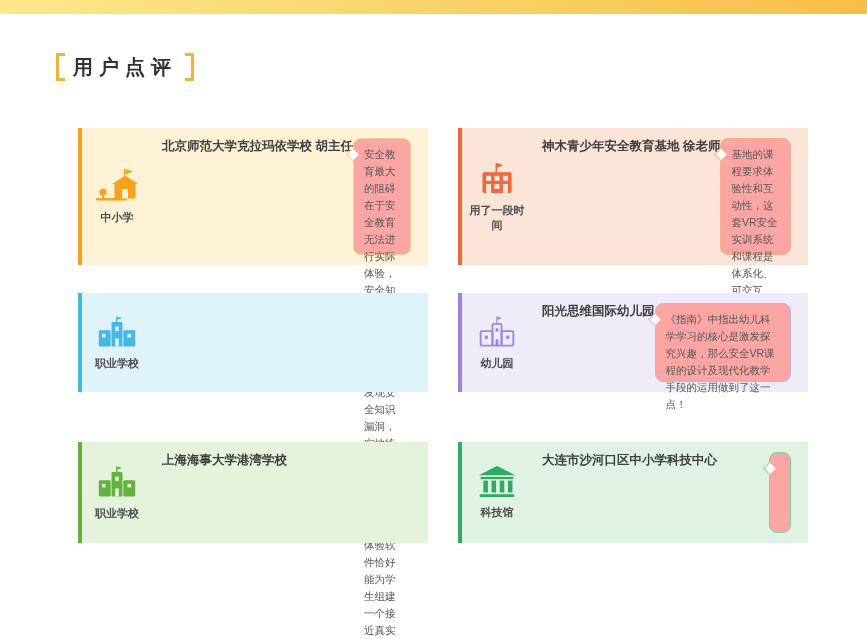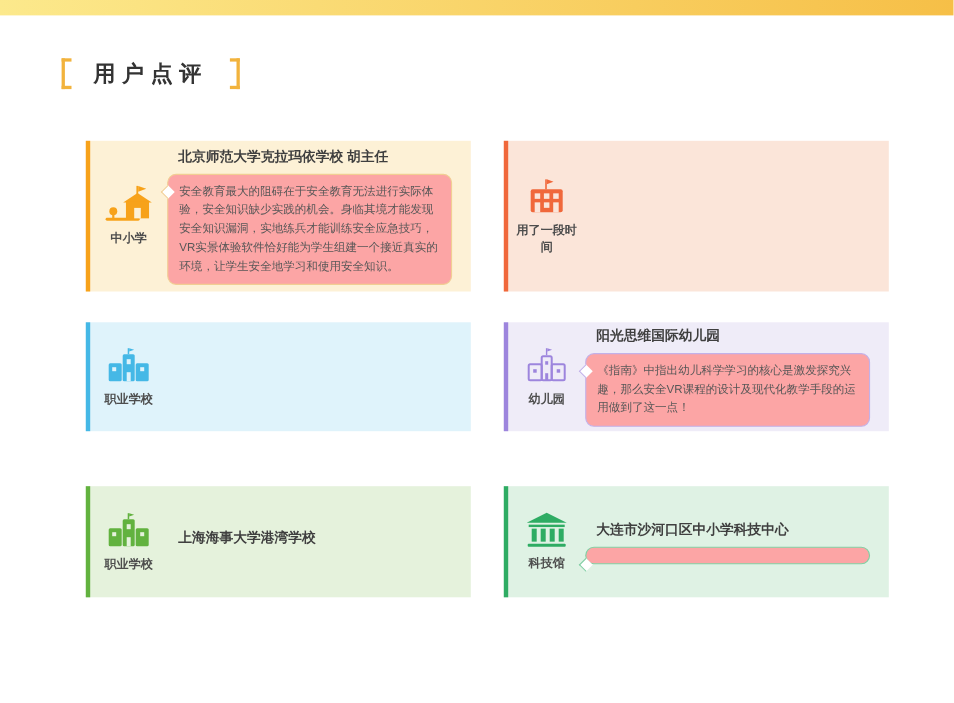--- a/index.html
+++ b/index.html
@@ -1,40 +1,40 @@
 <!DOCTYPE html>
 <html style="--topbar-gradient-start: #FCE98C; --topbar-gradient-end: #F6BF47; --bracket-color: #F2B33D; --title-color: #333333; --label-color: #4D4D4D; --name-color: #3F3F3F; --quote-color: #575757;"><head>
 <meta charset="utf-8">
 <style>
   *{margin:0;padding:0;box-sizing:border-box}
   html,body{width:867px;height:639px;background:#ffffff;overflow:hidden;
     font-family:"Liberation Sans","DejaVu Sans",sans-serif;position:relative}
   .topbar{position:absolute;top:0;left:0;width:867px;height:14px;
     background:linear-gradient(90deg,var(--topbar-gradient-start,#FCE98C),var(--topbar-gradient-end,#F6BF47))}
-  .page-title{position:absolute;left:56px;top:53px;display:flex;align-items:center;gap:20px}
+  .page-title{position:absolute;left:56px;top:53px;display:flex;align-items:center;gap:8px}
   .page-title .txt{font-size:20px;font-weight:bold;color:var(--title-color,#333);letter-spacing:6px}
   .bracket{width:9px;height:28px;border:3px solid var(--bracket-color,#F2B33D)}
   .bracket.l{border-right:none}
   .bracket.r{border-left:none}
 
   .card{position:absolute;width:350px;display:flex;
     border-left:4px solid var(--accent);background:var(--bg)}
   .c0{left:78px;top:128px;height:137px}
   .c1{left:458px;top:128px;height:137px}
   .c2{left:78px;top:293px;height:99px}
   .c3{left:458px;top:293px;height:99px}
   .c4{left:78px;top:442px;height:101px}
   .c5{left:458px;top:442px;height:101px}
 
   .icon-col{flex:0 0 70px;display:flex;flex-direction:column;align-items:center;
     justify-content:center;gap:7px;padding:0 3px}
   .icon-col svg{display:block;color:var(--accent)}
   .cat-label{font-size:11px;font-weight:bold;color:var(--label-color,#4d4d4d);
     text-align:center;line-height:1.3}
-  .content-col{flex:1;display:flex;flex-direction:column;justify-content:center;
+  .content-col{flex:1;display:flex;justify-content:space-between;
     padding:10px 17px 10px 0;min-width:0}
   .reviewer{font-size:12.5px;font-weight:bold;color:var(--name-color,#3f3f3f);
     padding-left:10px;margin-bottom:7px;white-space:nowrap}
   .bubble{position:relative;background:#fca5a5;border:1px solid var(--bb);
     border-radius:8px;padding:7px 10px;font-size:10.5px;
     color:var(--quote-color,#555);line-height:1.62}
   .tail{position:absolute;left:-5.5px;top:11px;width:9px;height:9px;background:#fff;
     border-left:1px solid var(--bb);border-bottom:1px solid var(--bb);
     transform:rotate(45deg)}
 </style>
@@ -83,20 +83,27 @@
         <rect x="6" y="11" width="32" height="23" rx="2" fill="currentColor"></rect>
         <rect x="10" y="15" width="5.5" height="5.5" fill="var(--bg)"></rect>
         <rect x="19.2" y="15" width="5.5" height="5.5" fill="var(--bg)"></rect>
         <rect x="28.5" y="15" width="5.5" height="5.5" fill="var(--bg)"></rect>
         <rect x="10" y="24" width="5.5" height="10" fill="var(--bg)"></rect>
         <rect x="19.2" y="24" width="5.5" height="5.5" fill="var(--bg)"></rect>
         <rect x="28.5" y="24" width="5.5" height="10" fill="var(--bg)"></rect>
       </svg>
     </span>
     <span class="cat-label">用了一段时间</span>
+  </div>
+  <div class="content-col">
+    <div class="reviewer">神木青少年安全教育基地 徐老师</div>
+    <div class="bubble">
+      <span class="tail"></span>
+      <span>基地的课程要求体验性和互动性，这套VR安全实训系统和课程是体系化、可交互的，对于我们做活动和拓展课程很有帮助。</span>
+    </div>
   </div>
 </div>
 
 <div class="card c2" style="--accent: #45B8E6; --bg: #DFF3FB; --bb: #83D0EF;">
   <div class="icon-col">
     <span>
       <svg width="40" height="34" viewBox="0 0 44 36">
         <rect x="21" y="1" width="1.5" height="6" fill="currentColor"></rect>
         <polygon points="22.5,1 27.5,2.6 22.5,4.4" fill="currentColor"></polygon>
         <rect x="16" y="7" width="12" height="27" rx="1.5" fill="currentColor"></rect>

